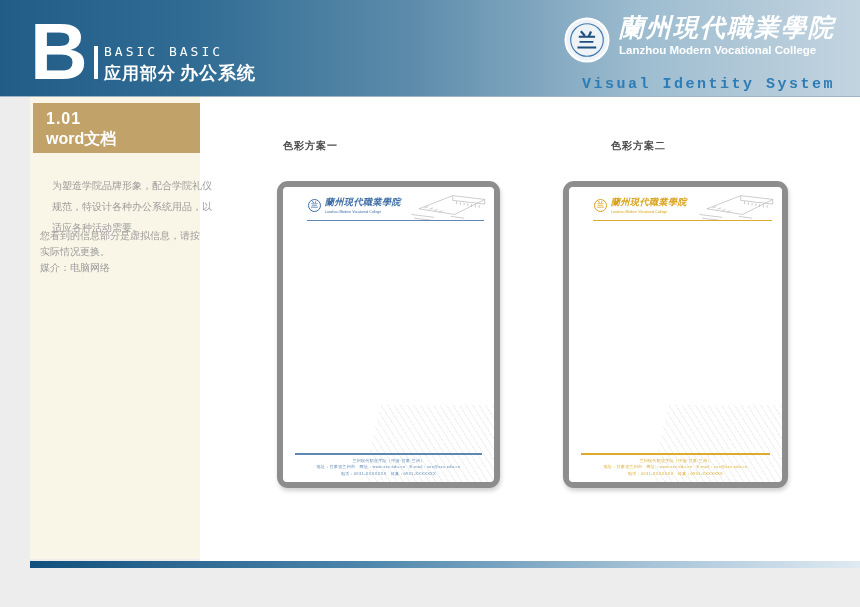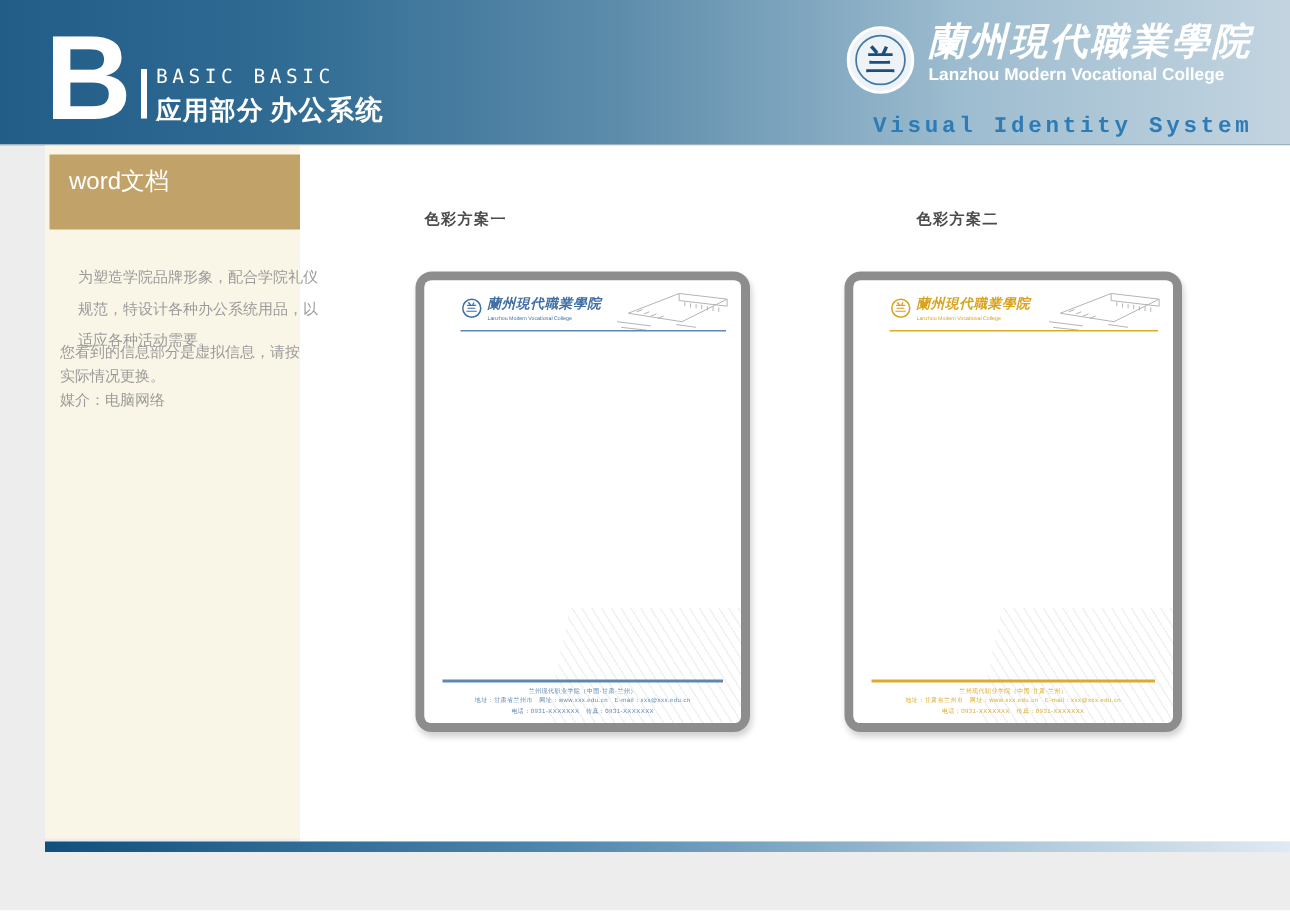--- a/index.html
+++ b/index.html
@@ -27,21 +27,21 @@
   
   .main-white{position:absolute;left:200px;top:97px;width:660px;height:464px;background:#fff;}
   .bottom-bar{position:absolute;left:30px;top:561px;width:830px;height:7px;
               background:linear-gradient(90deg,#11507d 0%,#4d85ab 40%,#a7c4d8 75%,#dfeaf2 100%);}
 
   
   .panel{position:absolute;left:30px;top:97px;width:170px;height:462px;background:#faf6e7;}
   .index-box{position:absolute;left:3px;top:6px;width:167px;height:50px;background:#c1a268;
              color:#fff;padding:7px 0 0 13px;box-sizing:border-box;}
   .index-num{font-size:16px;font-weight:bold;letter-spacing:1px;}
-  .index-title{font-size:16px;font-weight:normal;margin-top:1px;}
+  .index-title{font-size:16px;font-weight:bold;margin-top:1px;}
   .desc{position:absolute;left:10px;top:66px;width:160px;font-size:10px;color:#9b9b9b;
         line-height:21px;text-align:justify;margin:12px;}
   .notes{position:absolute;left:10px;top:131px;width:160px;font-size:10px;color:#9b9b9b;line-height:16px;}
   .notes-title{color:#2e74b8;font-weight:bold;font-size:11px;margin-bottom:2px;}
 
   
   .scheme-label{position:absolute;font-size:10px;color:#4c4c4c;font-weight:600;letter-spacing:1px;margin:0;}
   .label-1{left:283px;top:139px;}
   .label-2{left:611px;top:139px;}
   .doc-frame{position:absolute;width:223px;height:307px;border:6px solid #8d8d8d;border-radius:11px;
@@ -92,20 +92,21 @@
         <div class="brand-en">Lanzhou Modern Vocational College</div>
       </div>
     </div>
     <div class="vis">Visual Identity System</div>
   </header>
 
   <div class="main-white"></div>
 
   <aside class="panel">
     <div class="index-box">
+      <div class="index-num">1.01</div>
       <div class="index-title">word文档</div>
     </div>
     <p class="desc">为塑造学院品牌形象，配合学院礼仪规范，特设计各种办公系统用品，以适应各种活动需要。</p>
     <div class="notes">
       <div>您看到的信息部分是虚拟信息，请按实际情况更换。</div>
       <div>媒介：电脑网络</div>
     </div>
   </aside>
 
   <h3 class="scheme-label label-1">色彩方案一</h3>

